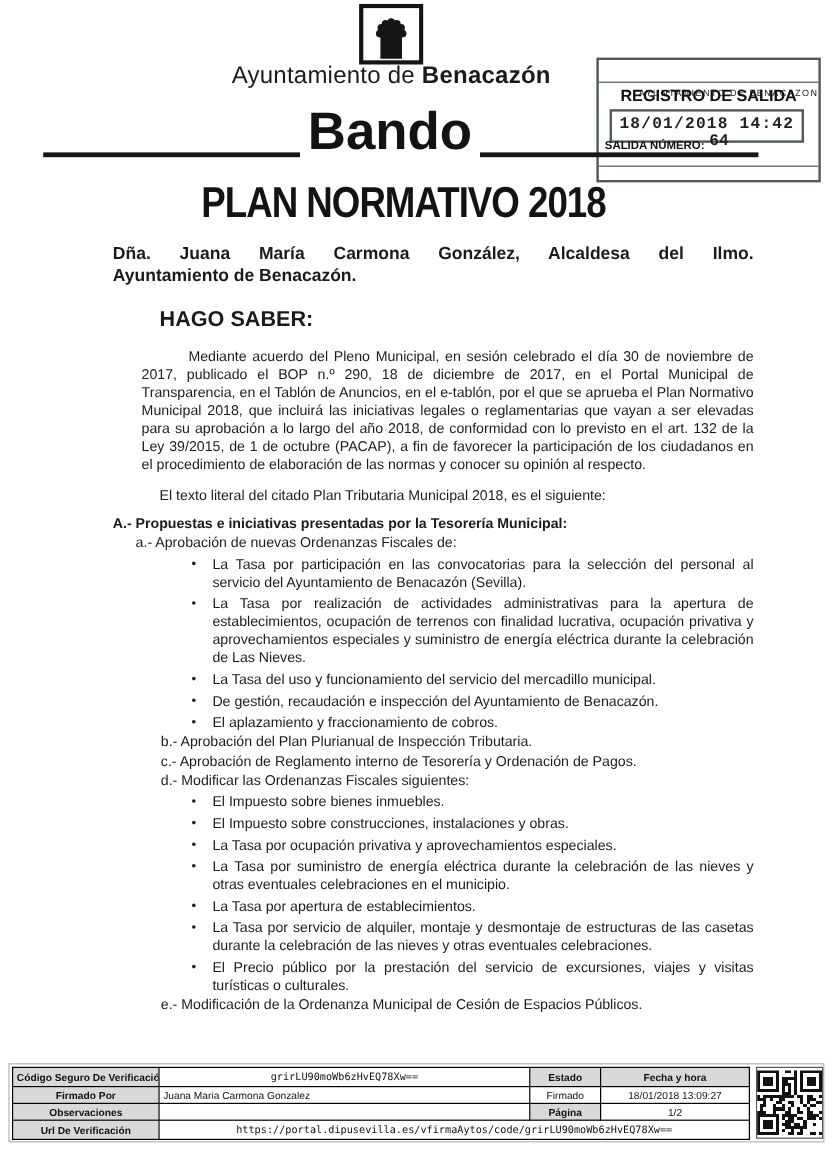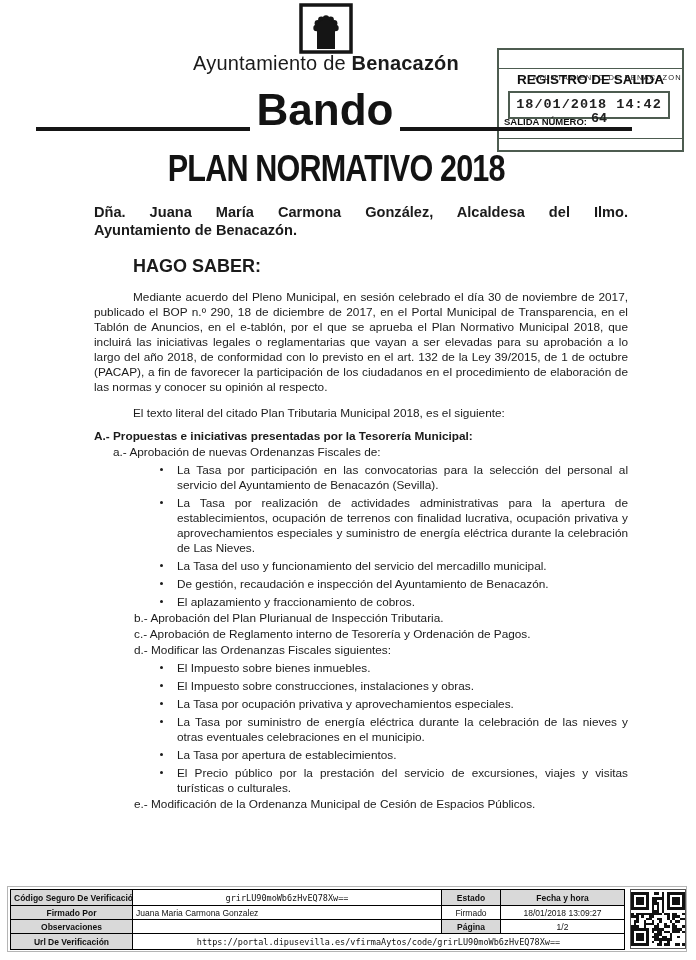--- a/index.html
+++ b/index.html
@@ -35,21 +35,21 @@
          font-size:44px;font-weight:bold;line-height:40px;color:#131313;}
   .plan-title{position:absolute;left:0;top:148px;width:672px;text-align:center;}
   .plan-title span{display:inline-block;font-size:36px;font-weight:bold;
                    letter-spacing:-1px;transform:scaleX(.85);color:#131313;}
   
   .content{position:absolute;left:94px;top:203px;width:534px;
            font-size:11.8px;line-height:15px;text-align:justify;color:#1b1b1b;}
   .intro{font-size:14.6px;line-height:18px;font-weight:bold;}
   .intro .l1{text-align:justify;text-align-last:justify;}
   .hago{font-size:18px;font-weight:bold;margin:18px 0 0 39px;line-height:18px;}
-  .p1{margin-top:15px;text-indent:39px;}
+  .p1{margin-top:15px;text-indent:39px;margin-left:24px;}
   .p2{margin-top:11px;text-indent:39px;}
   .secA{margin-top:8px;font-weight:bold;}
   .ol-a{text-indent:19px;margin-top:1px;}
   .ol-letter{text-indent:4px;margin-top:1px;margin-left:36px;}
   .ol-bullet{position:relative;margin-left:83px;margin-top:3px;}
   .ol-bullet .dot{position:absolute;left:-17px;top:5px;width:3px;height:3px;
                   border-radius:50%;background:#1b1b1b;}
   
   .footer{position:absolute;left:7px;top:886px;width:680px;height:66px;
           border:1px solid #b5b5b5;background:#fff;padding:2px;
@@ -119,20 +119,21 @@
         <div class="ol-bullet"><span class="dot"></span>De gestión, recaudación e inspección del Ayuntamiento de Benacazón.</div>
         <div class="ol-bullet"><span class="dot"></span>El aplazamiento y fraccionamiento de cobros.</div>
         <div class="ol-letter">b.- Aprobación del Plan Plurianual de Inspección Tributaria.</div>
         <div class="ol-letter">c.- Aprobación de Reglamento interno de Tesorería y Ordenación de Pagos.</div>
         <div class="ol-letter">d.- Modificar las Ordenanzas Fiscales siguientes:</div>
         <div class="ol-bullet"><span class="dot"></span>El Impuesto sobre bienes inmuebles.</div>
         <div class="ol-bullet"><span class="dot"></span>El Impuesto sobre construcciones, instalaciones y obras.</div>
         <div class="ol-bullet"><span class="dot"></span>La Tasa por ocupación privativa y aprovechamientos especiales.</div>
         <div class="ol-bullet"><span class="dot"></span>La Tasa por suministro de energía eléctrica durante la celebración de las nieves y otras eventuales celebraciones en el municipio.</div>
         <div class="ol-bullet"><span class="dot"></span>La Tasa por apertura de establecimientos.</div>
+        <div class="ol-bullet"><span class="dot"></span>La Tasa por servicio de alquiler, montaje y desmontaje de estructuras de las casetas durante la celebración de las nieves y otras eventuales celebraciones.</div>
         <div class="ol-bullet"><span class="dot"></span>El Precio público por la prestación del servicio de excursiones, viajes y visitas turísticas o culturales.</div>
         <div class="ol-letter">e.- Modificación de la Ordenanza Municipal de Cesión de Espacios Públicos.</div>
       </div>
   </div>
 
   <div class="footer">
     <table class="sig">
       <colgroup>
           <col style="width:122px">
           <col style="width:309px">

